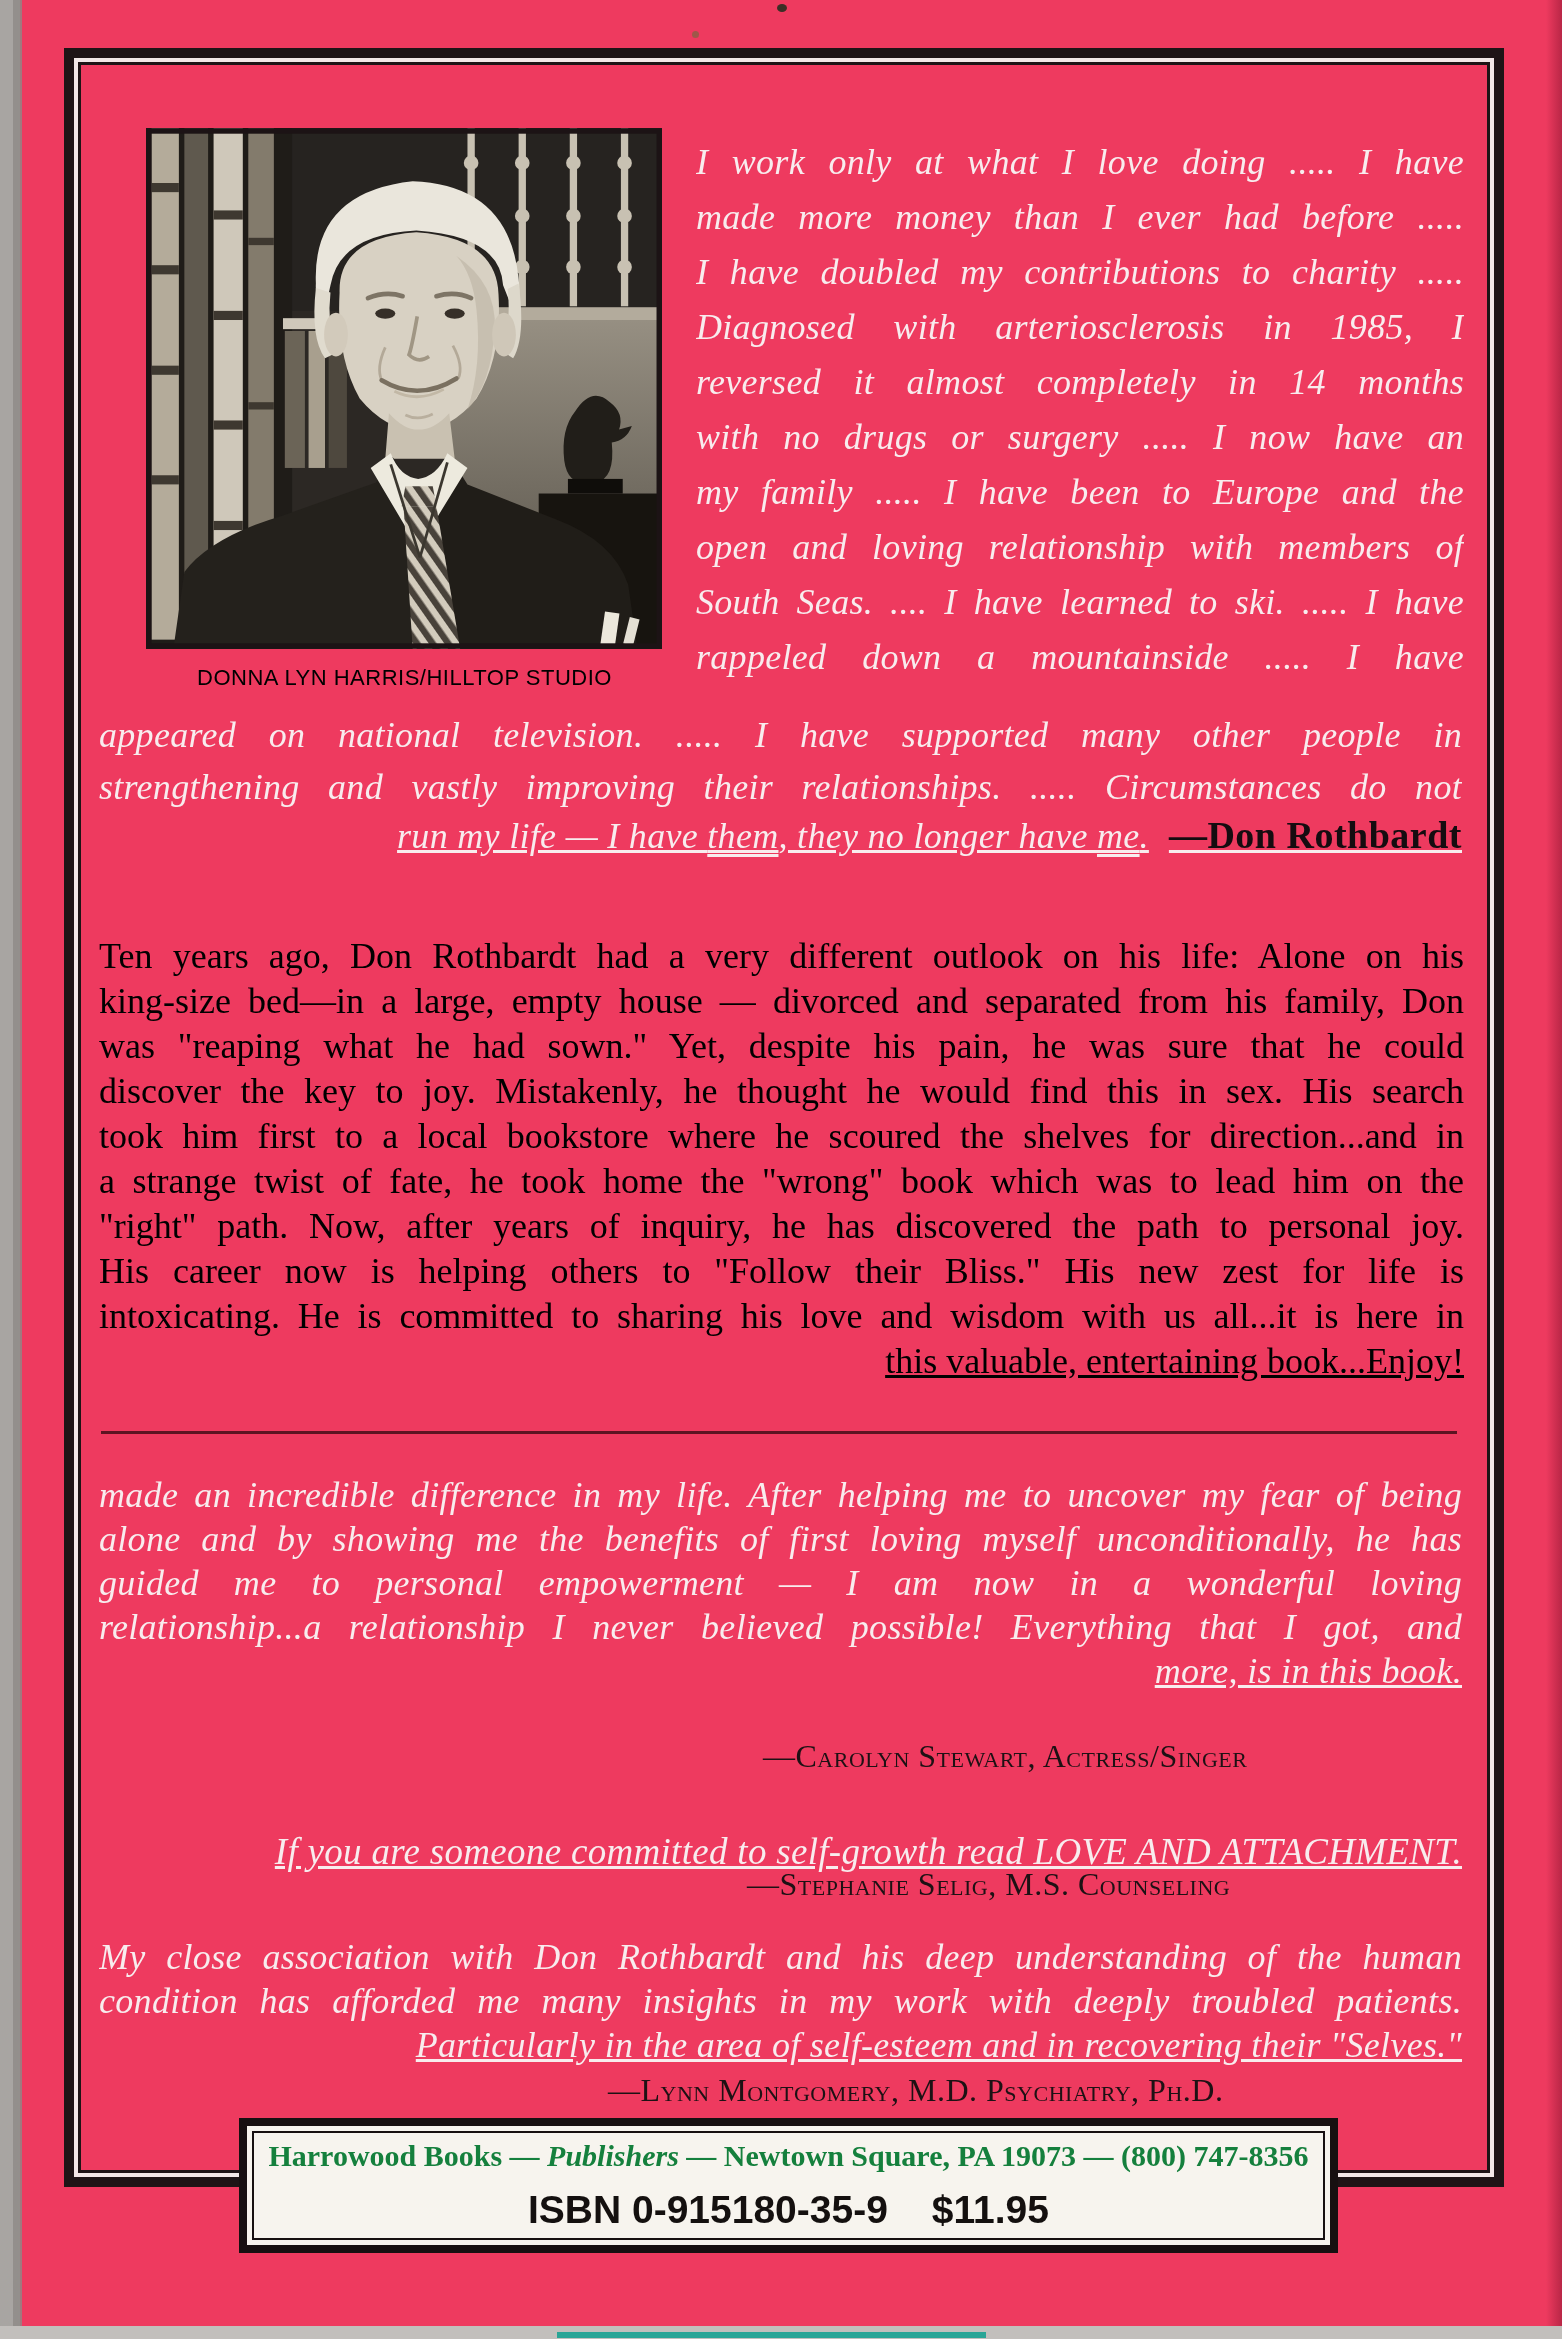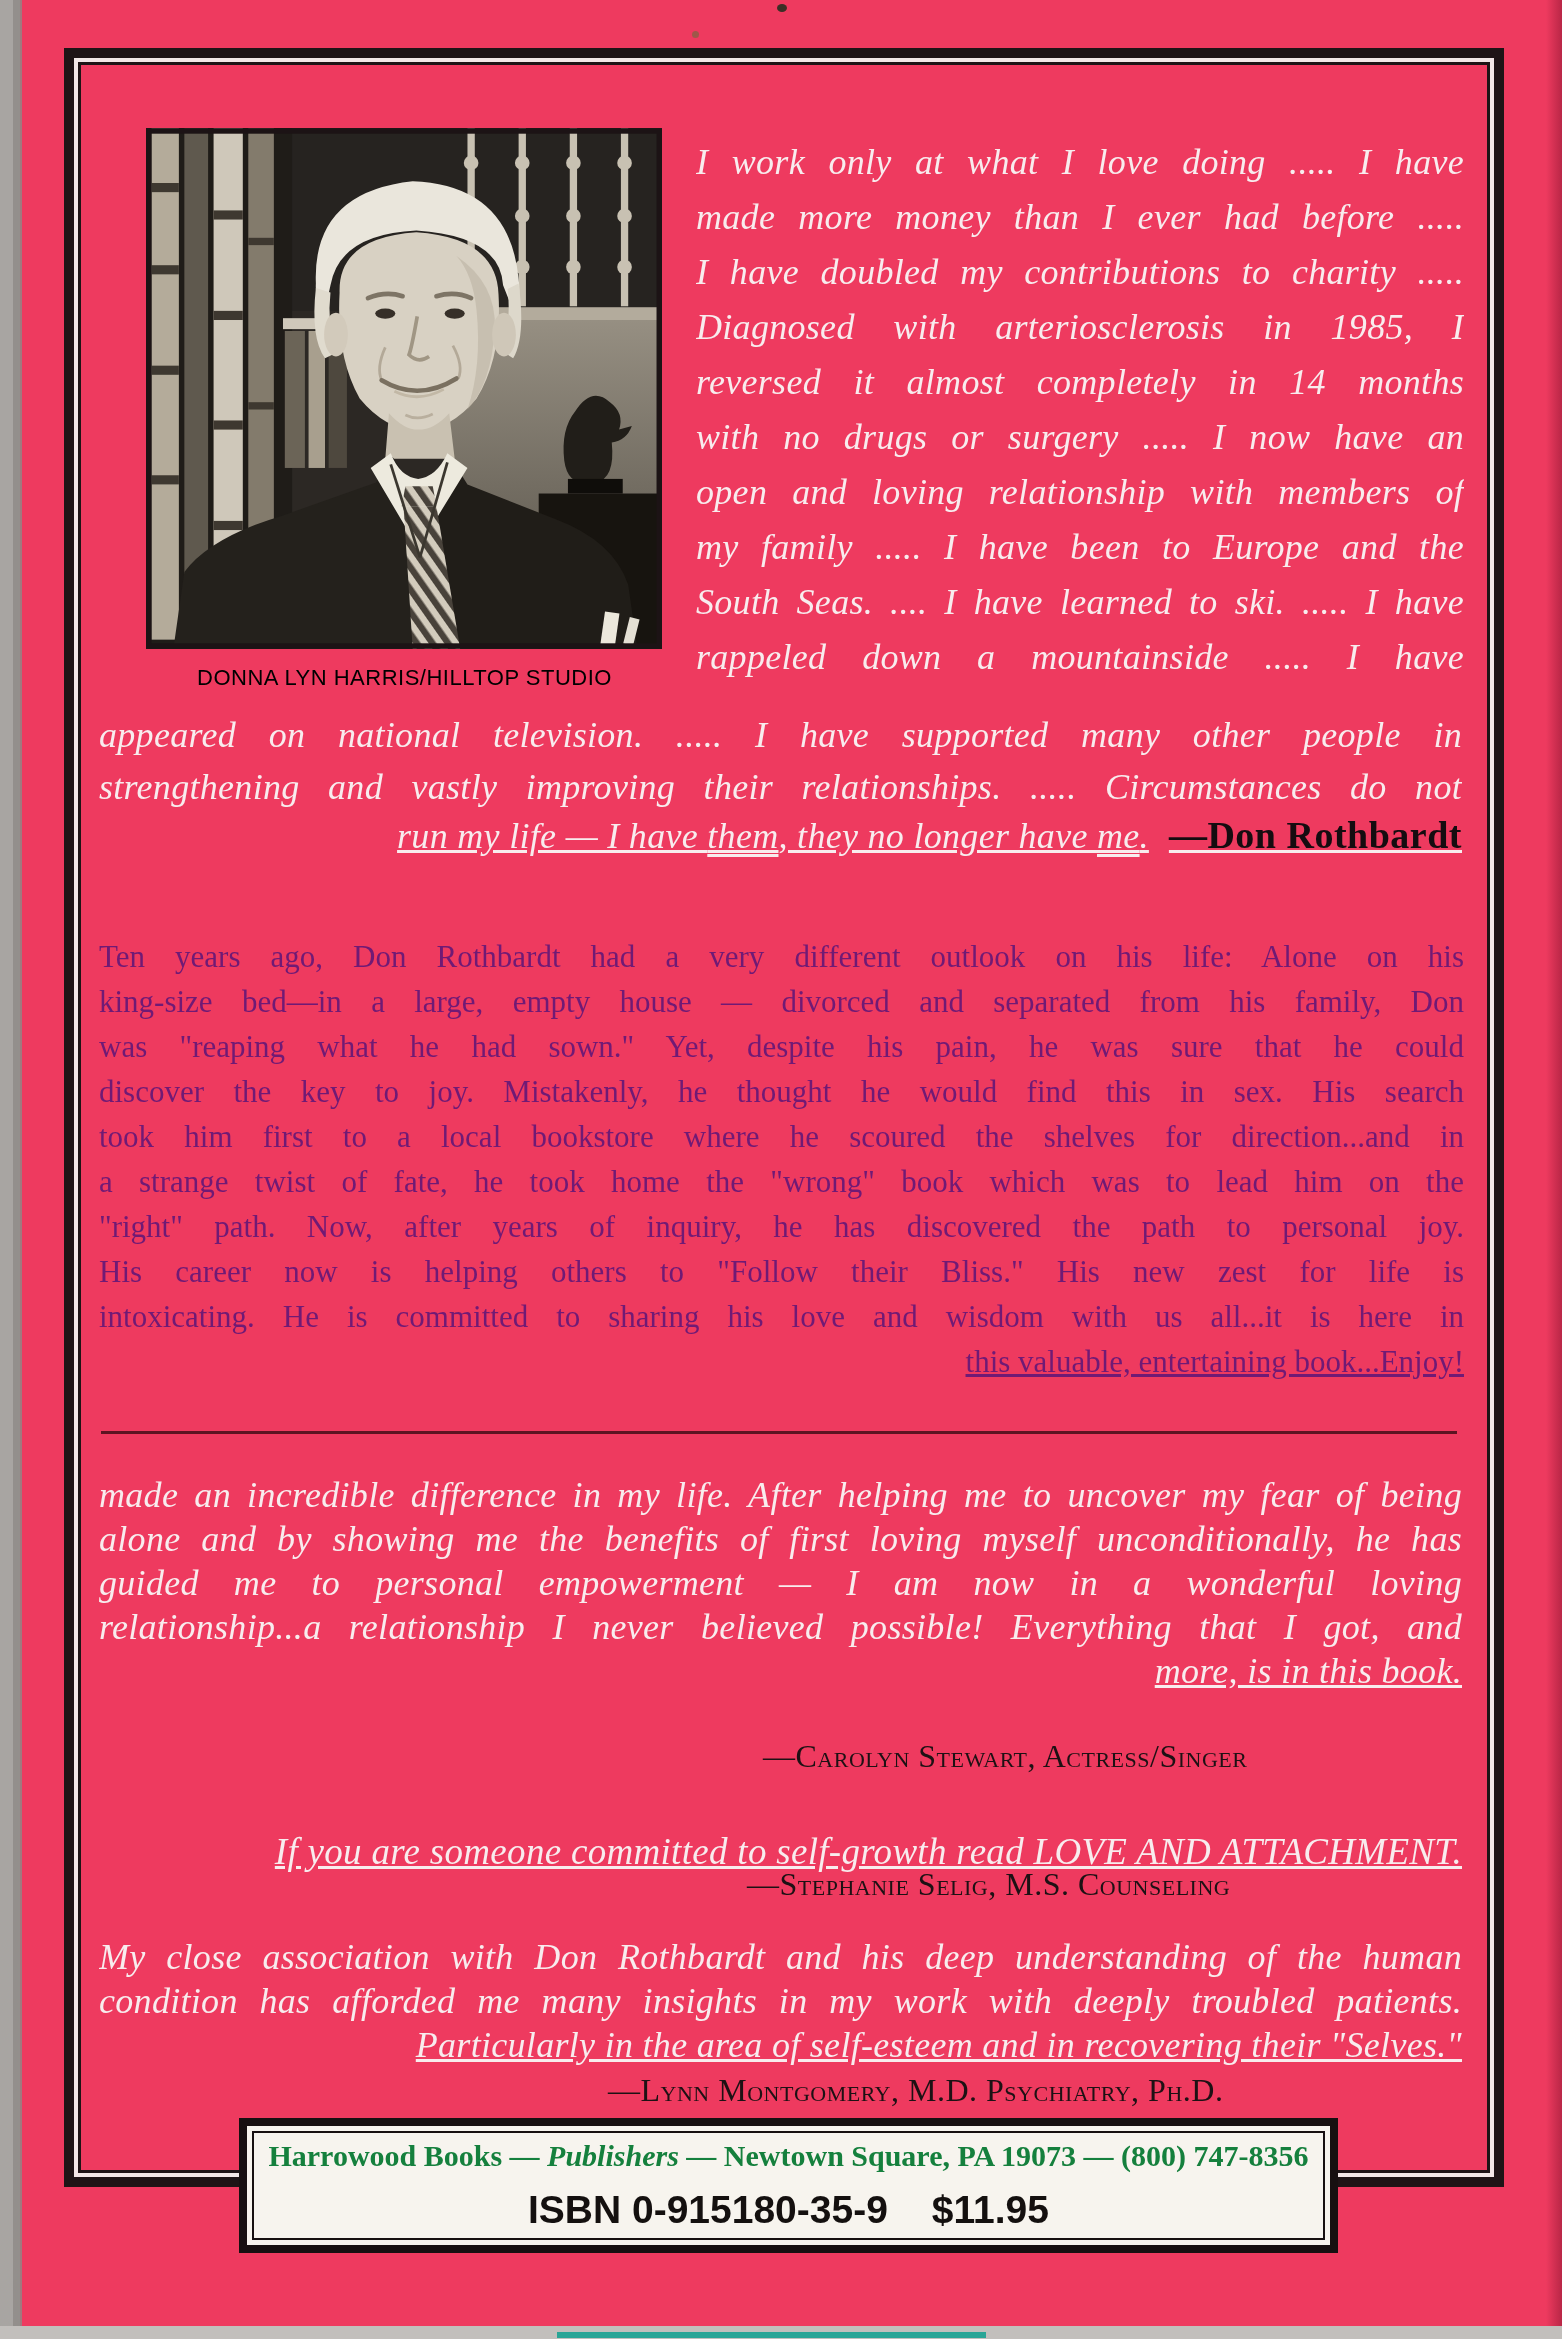--- a/index.html
+++ b/index.html
@@ -31,21 +31,21 @@
   #quote-col{position:absolute;left:696px;top:135px;width:768px;}
   #quote-col .jline{height:55px;line-height:55px;}
   #quote-full{position:absolute;left:99px;top:709px;width:1363px;}
   #quote-full .jline{height:52px;line-height:52px;}
   .jline{text-align:justify;text-align-last:justify;overflow:hidden;}
   .lline{text-align:right;overflow:hidden;text-decoration:underline;}
   .uline{text-decoration:underline;text-underline-offset:5.5px;}
   #quote-attrib{font-style:normal;color:#150c10;font-weight:700;font-size:38px;margin-left:20px;letter-spacing:0.5px;}
 
   
-  #synopsis{position:absolute;left:99px;top:934px;width:1365px;color:#701a75;font-size:31px;}
+  #synopsis{position:absolute;left:99px;top:934px;width:1365px;color:#000000;font-size:36px;}
   #synopsis .jline,#synopsis .lline{height:45px;line-height:45px;}
 
   #rule{position:absolute;left:101px;top:1431px;width:1356px;height:2.7px;background:#5d1322;}
 
   
   .tst{position:absolute;left:99px;width:1363px;}
   .tst .jline,.tst .lline{height:44px;line-height:44px;}
   #t1{top:1473px;}
   #t2{top:1827px;}
   #t2 .lline{font-size:37px;height:49px;line-height:49px;}
@@ -184,22 +184,22 @@
   </div>
   <div id="caption">DONNA LYN HARRIS/HILLTOP STUDIO</div>
 
   <div id="quote-col" class="wq">
     <div class="jline">I work only at what I love doing ..... I have</div>
     <div class="jline">made more money than I ever had before .....</div>
     <div class="jline">I have doubled my contributions to charity .....</div>
     <div class="jline">Diagnosed with arteriosclerosis in 1985, I</div>
     <div class="jline">reversed it almost completely in 14 months</div>
     <div class="jline">with no drugs or surgery ..... I now have an</div>
+    <div class="jline">my family ..... I have been to Europe and the</div>
     <div class="jline">open and loving relationship with members of</div>
-    <div class="jline">my family ..... I have been to Europe and the</div>
     <div class="jline">South Seas. .... I have learned to ski. ..... I have</div>
     <div class="jline">rappeled down a mountainside ..... I have</div>
   </div>
 
   <div id="quote-full" class="wq">
     <div class="jline">appeared on national television. ..... I have supported many other people in</div>
     <div class="jline">strengthening and vastly improving their relationships. ..... Circumstances do not</div>
     <div class="lline">
       <span>run my life — I have </span><span class="uline">them</span><span>, they no longer have </span><span class="uline">me</span><span>.</span><span id="quote-attrib">—Don Rothbardt</span>
     </div>

